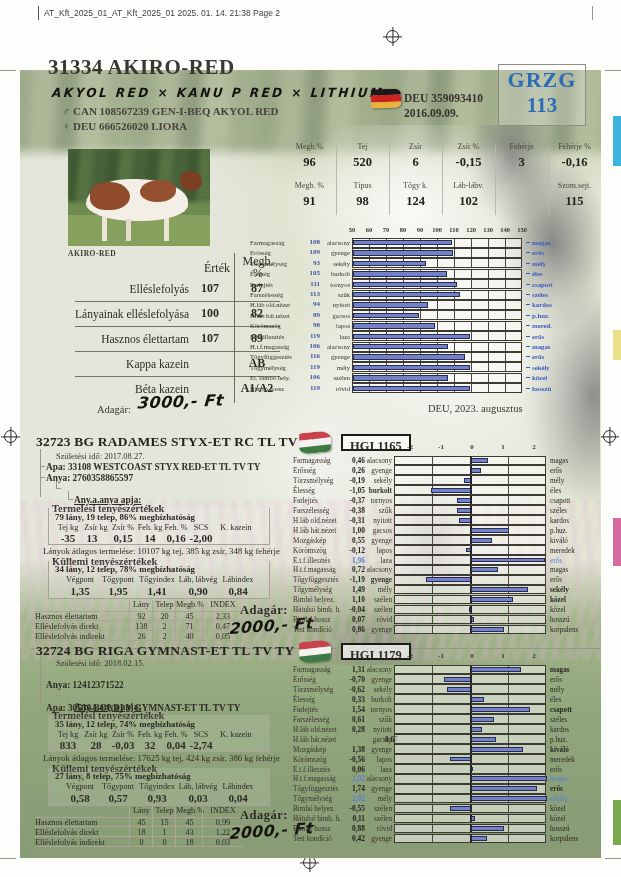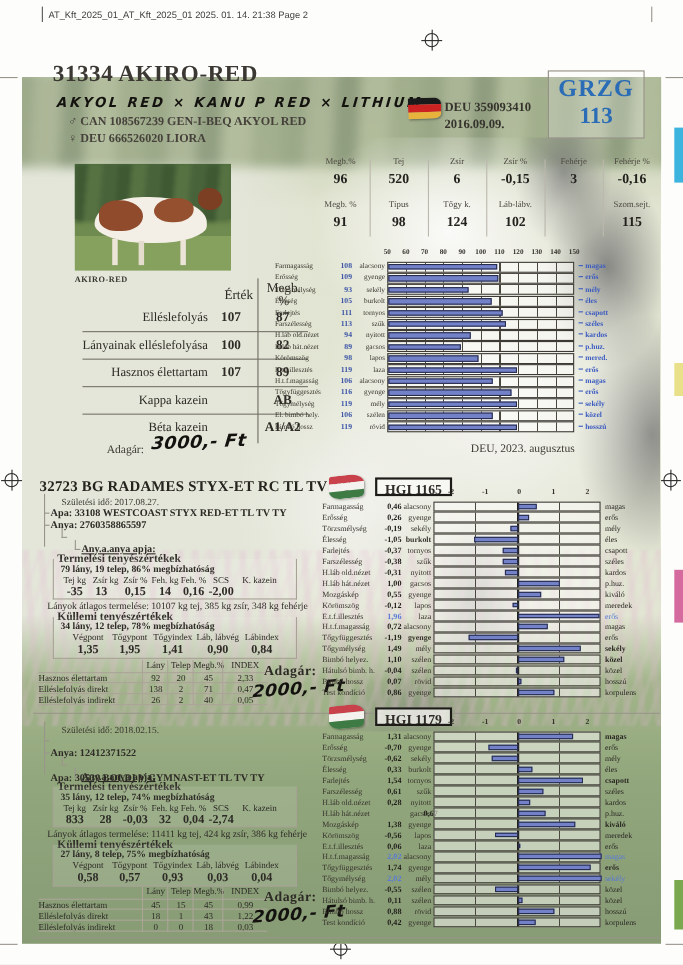--- a/index.html
+++ b/index.html
@@ -514,20 +514,21 @@
       <div class="t" style="left: 52px; top: 182.15px; width: 20px; text-align: right; font-size: 7.4px; font-weight: bold; color: rgb(33, 31, 27);">0,86</div>
       <div class="t" style="left: 73px; top: 182.15px; width: 26px; text-align: right; font-size: 7.2px; color: rgb(56, 52, 45);">gyenge</div>
       <div class="t track" style="left: 101px; top: 180.65px; width: 152px; height: 9.65px; background-image: repeating-linear-gradient(90deg, rgba(0, 0, 0, 0) 0px, rgba(0, 0, 0, 0) 37px, rgb(74, 71, 63) 37px, rgb(74, 71, 63) 38px);">
         <div style="position: absolute; left: 75.25px; top: 0px; width: 1.5px; height: 100%; background: rgb(35, 33, 28);"></div>
         <div class="bar" style="position: absolute; left: 76px; top: 1.5px; width: 32.68px; height: 4.95px;"></div>
       </div>
       <div class="t" style="left: 257px; top: 182.15px; font-size: 7.2px; color: rgb(43, 41, 36);">korpulens</div>
     </div>
   <div class="t line" style="left:30px;top:648px;width:570px;height:1px;"></div>
 
+  <div class="t" style="left:36px;top:643px;font-size:13.5px;font-weight:bold;letter-spacing:.2px;color:#26231e;">32724 BG RIGA GYMNAST-ET TL TV TY</div>
   <div class="flag" style="left:299px;top:641px;width:32px;height:21px;transform:rotate(-6deg) skewX(-6deg);border-radius:8% 40% 16% 36%;overflow:hidden;">
     <div style="background:#c8414b;"></div>
       <div style="background:#f4f2ee;"></div>
       <div style="background:#3e7a44;"></div>
   </div>
   <div class="box" style="left:341px;top:643px;border:2px solid #1d1b18;background:rgba(252,252,250,.7);padding:0 7px;height:17px;">
     <span style="font-size:12.5px;font-weight:bold;line-height:17px;">HGI 1179</span>
   </div>
   <div class="t" style="left:56px;top:659px;font-size:8.5px;color:#3a362f;">Születési idő: 2018.02.15.</div>
 
@@ -556,21 +557,21 @@
       <div class="t" style="left: 156px; top: 0px; width: 56px; text-align: center; font-size: 8.2px;">K. kazein</div>
     </div>
   <div class="box" id="prodvals3" style="left: 52px;top:739px;width:218px;height:12px;">
       <div class="t" style="left: -12px; top: 0px; width: 56px; text-align: center; font-size: 11px; font-weight: bold;">833</div>
       <div class="t" style="left: 16px; top: 0px; width: 56px; text-align: center; font-size: 11px; font-weight: bold;">28</div>
       <div class="t" style="left: 43px; top: 0px; width: 56px; text-align: center; font-size: 11px; font-weight: bold;">-0,03</div>
       <div class="t" style="left: 70px; top: 0px; width: 56px; text-align: center; font-size: 11px; font-weight: bold;">32</div>
       <div class="t" style="left: 96px; top: 0px; width: 56px; text-align: center; font-size: 11px; font-weight: bold;">0,04</div>
       <div class="t" style="left: 121px; top: 0px; width: 56px; text-align: center; font-size: 11px; font-weight: bold;">-2,74</div>
     </div>
-  <div class="t" style="left:43px;top:754px;font-size:8.8px;">Lányok átlagos termelése: 11411 kg tej, 424 kg zsír, 386 kg fehérje</div>
+  <div class="t" style="left:43px;top:754px;font-size:8.8px;">Lányok átlagos termelése: 17625 kg tej, 424 kg zsír, 386 kg fehérje</div>
 
   <div class="t" style="left:52px;top:763px;font-size:10.5px;font-weight:bold;">Küllemi tenyészértékek</div>
   <div class="fs" style="left:48px;top:768px;width:222px;height:38px;"></div>
   <div class="t" style="left:55px;top:772px;font-size:8.8px;font-weight:bold;">27 lány, 8 telep, 75% megbízhatóság</div>
   <div class="box" id="confcols3" style="left:52px;top:782px;width:218px;height:10px;">
       <div class="t" style="left: 0px; top: 0px; width: 56px; text-align: center; font-size: 8.2px;">Végpont</div>
       <div class="t" style="left: 38px; top: 0px; width: 56px; text-align: center; font-size: 8.2px;">Tőgypont</div>
       <div class="t" style="left: 77px; top: 0px; width: 56px; text-align: center; font-size: 8.2px;">Tőgyindex</div>
       <div class="t" style="left: 118px; top: 0px; width: 56px; text-align: center; font-size: 8.2px;">Láb, lábvég</div>
       <div class="t" style="left: 158px; top: 0px; width: 56px; text-align: center; font-size: 8.2px;">Lábindex</div>

